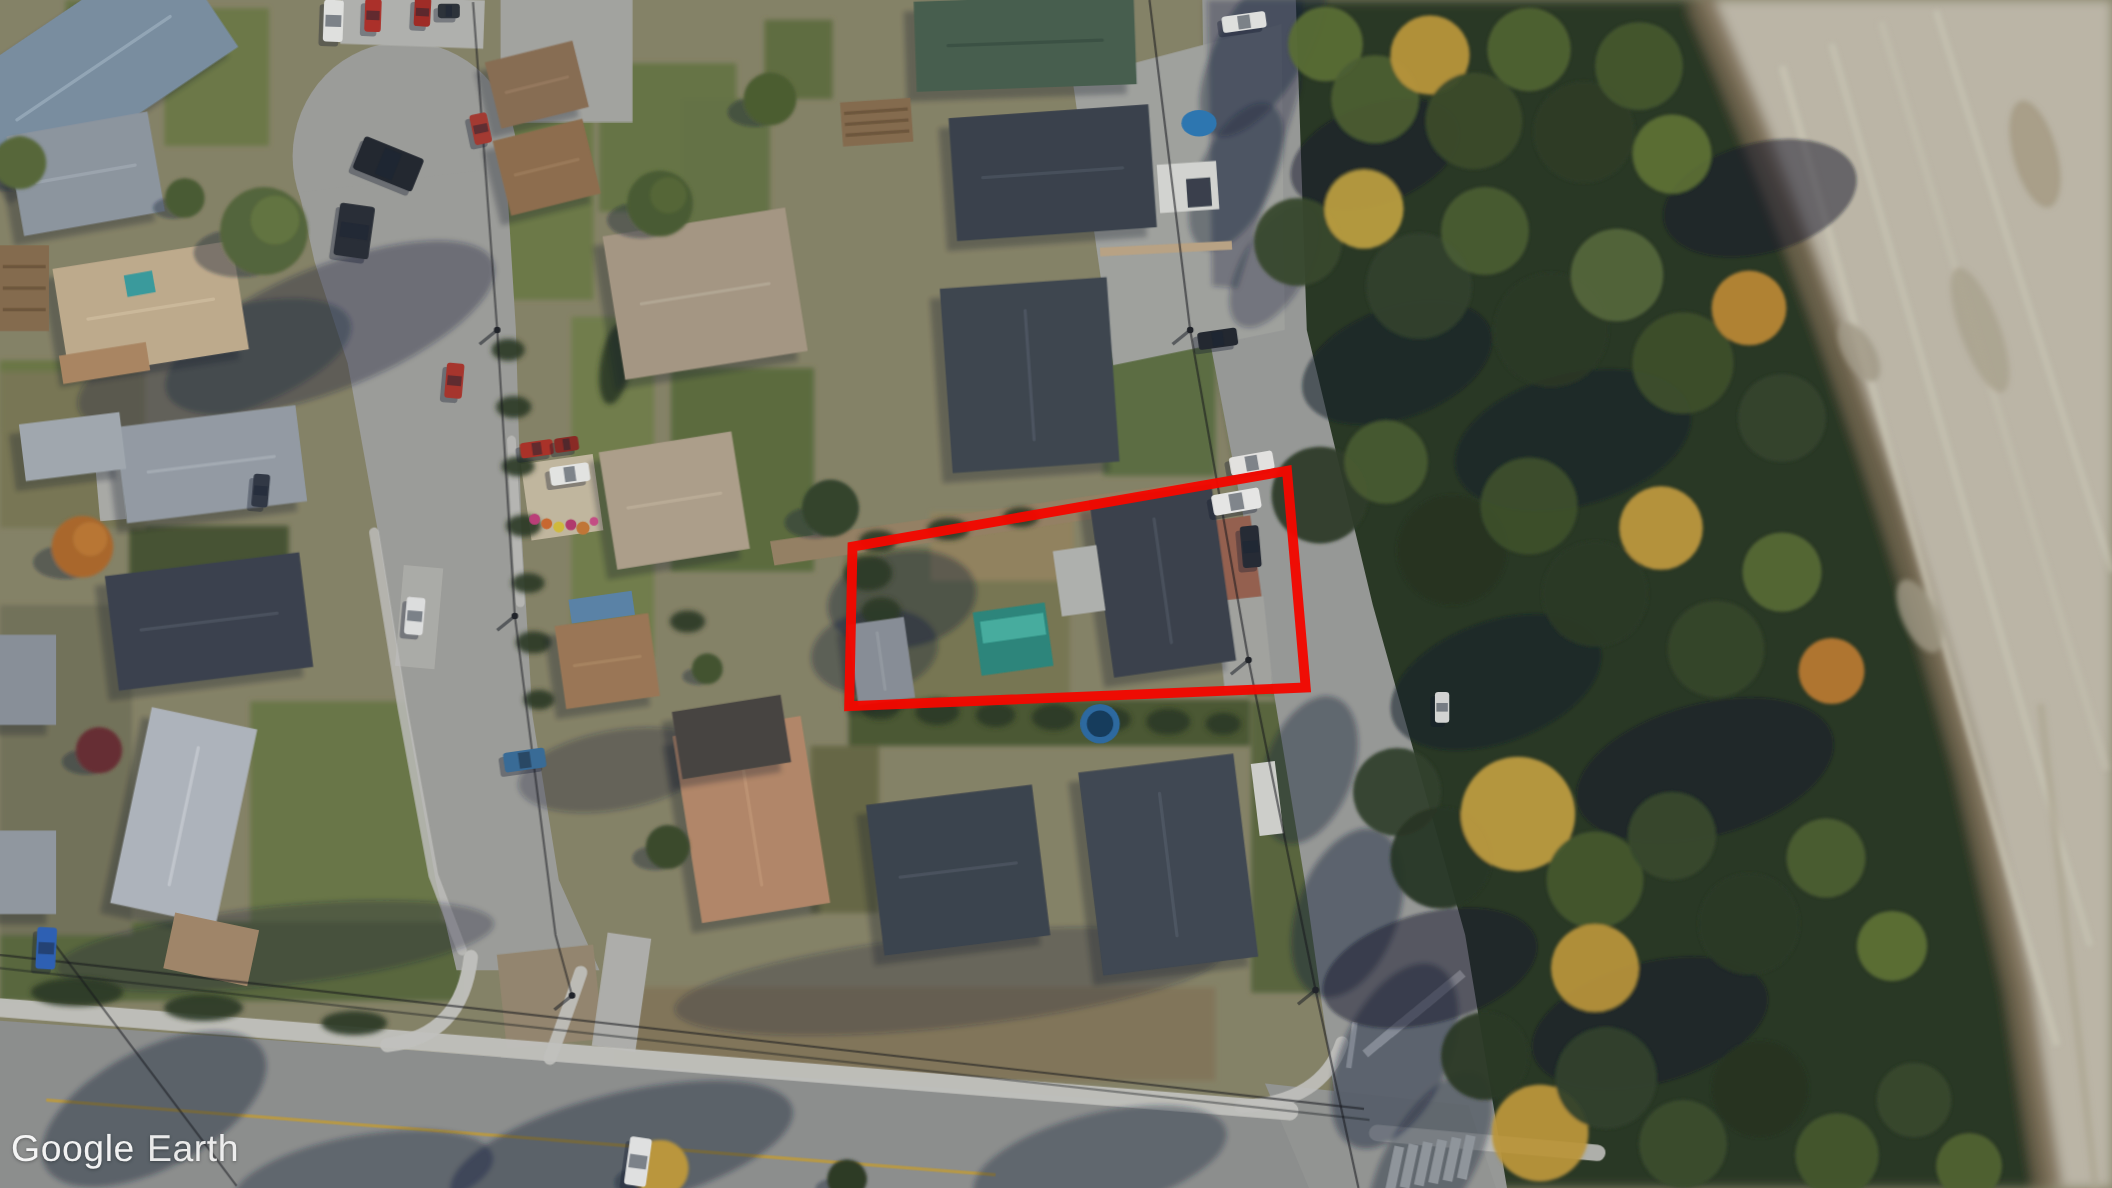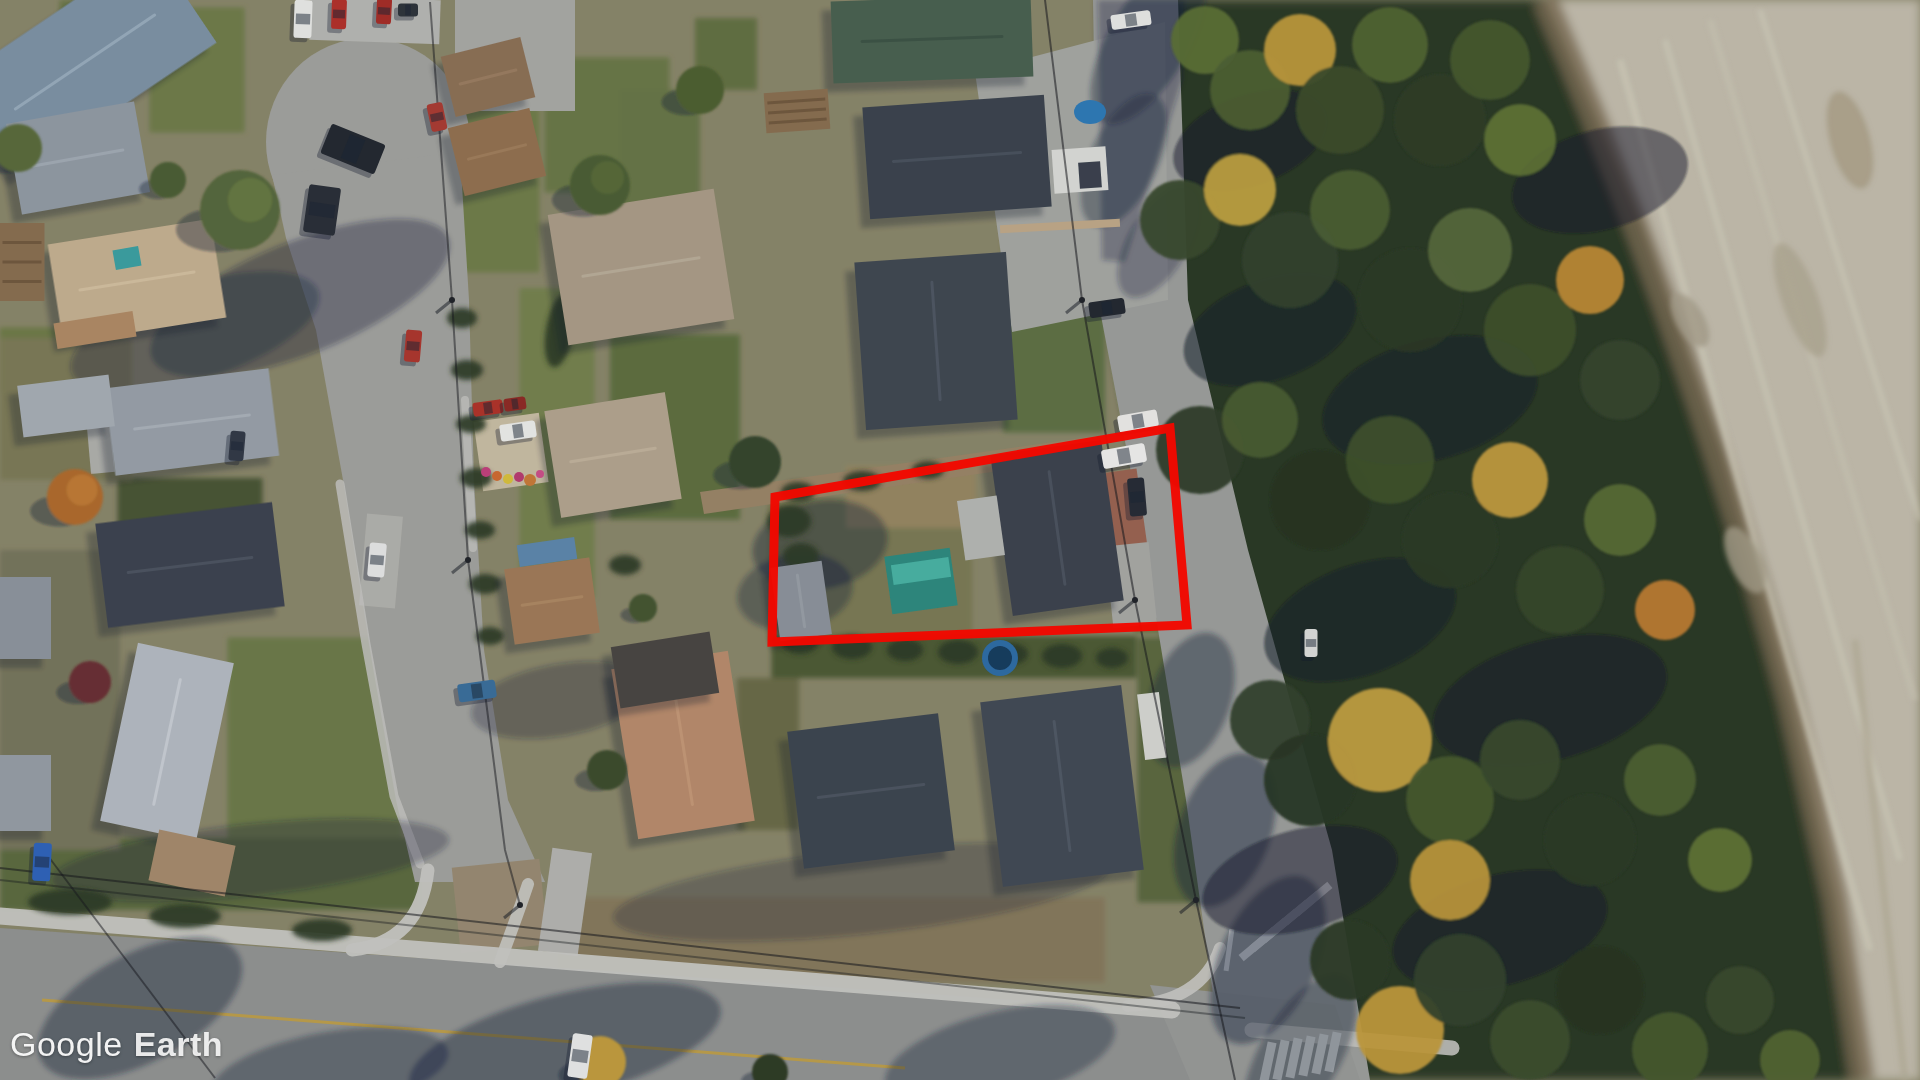--- a/index.html
+++ b/index.html
@@ -2,21 +2,21 @@
 <html><head>
 <meta charset="utf-8">
 <style>
   html,body{margin:0;padding:0;background:#000;}
   #viewport{position:relative;width:1920px;height:1080px;overflow:hidden;
     font-family:"Liberation Sans",sans-serif;}
   #scene{position:absolute;left:0;top:0;}
   #watermark{position:absolute;left:10px;bottom:16px;z-index:5;
     font-size:34px;letter-spacing:.5px;color:rgba(255,255,255,.93);
     text-shadow:0 1px 3px rgba(0,0,0,.35);user-select:none;}
-  #watermark .w2{margin-left:11px;color:rgba(255,255,255,.88);font-weight:bold;}
+  #watermark .w2{margin-left:11px;color:rgba(255,255,255,.88);}
 </style>
 </head>
 <body>
 
 <div id="viewport">
   <svg id="scene" width="1920" height="1080" viewBox="0 0 1920 1080" xmlns="http://www.w3.org/2000/svg">
       <defs>
         <filter id="f1" x="-30%" y="-30%" width="160%" height="160%">
           <feGaussianBlur stdDeviation="5"></feGaussianBlur>
         </filter>

